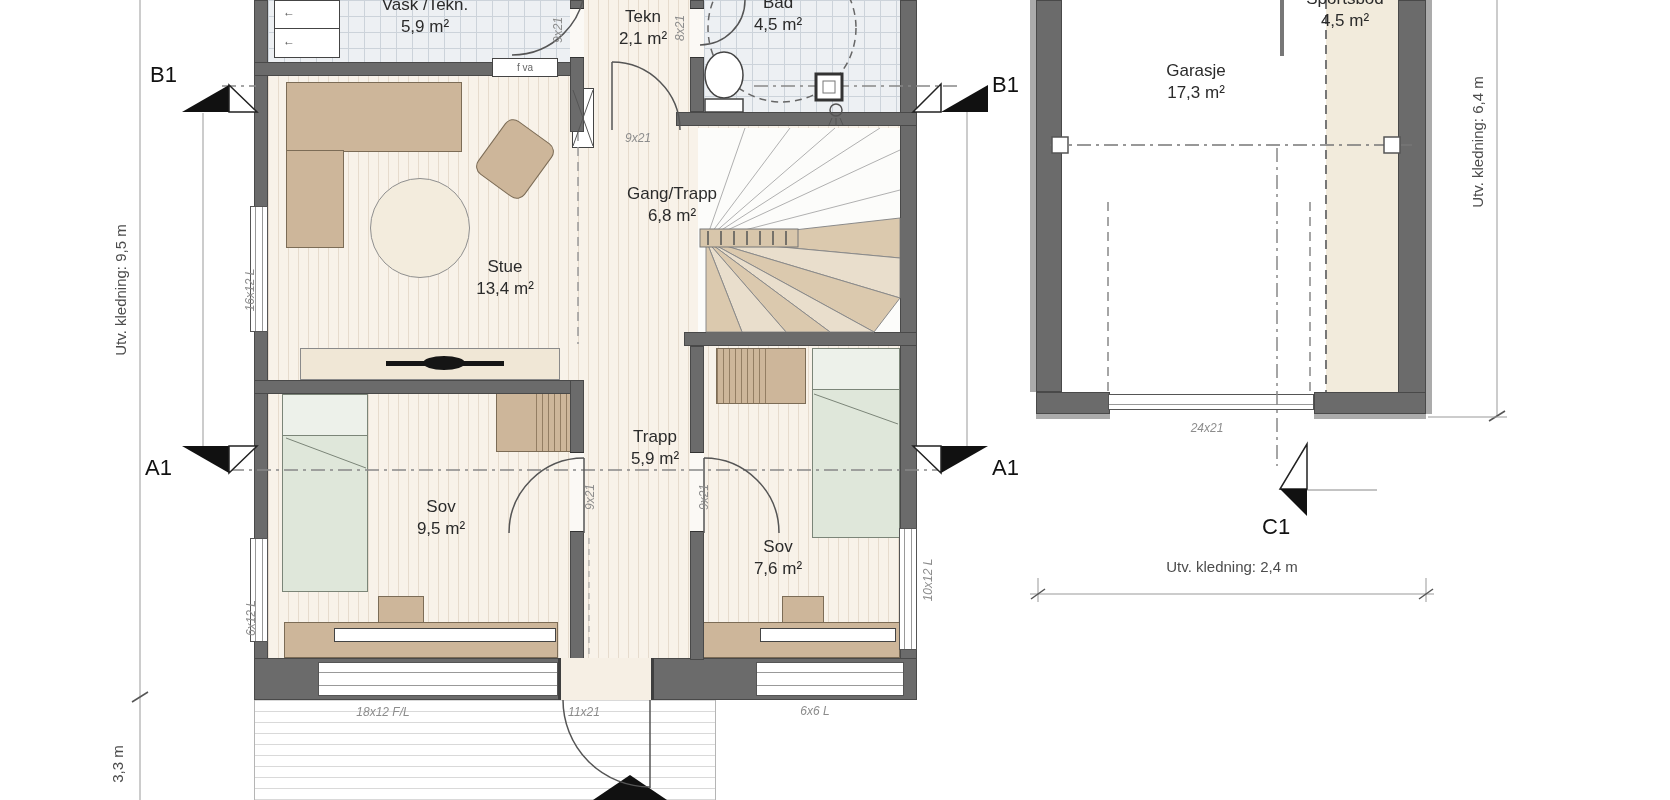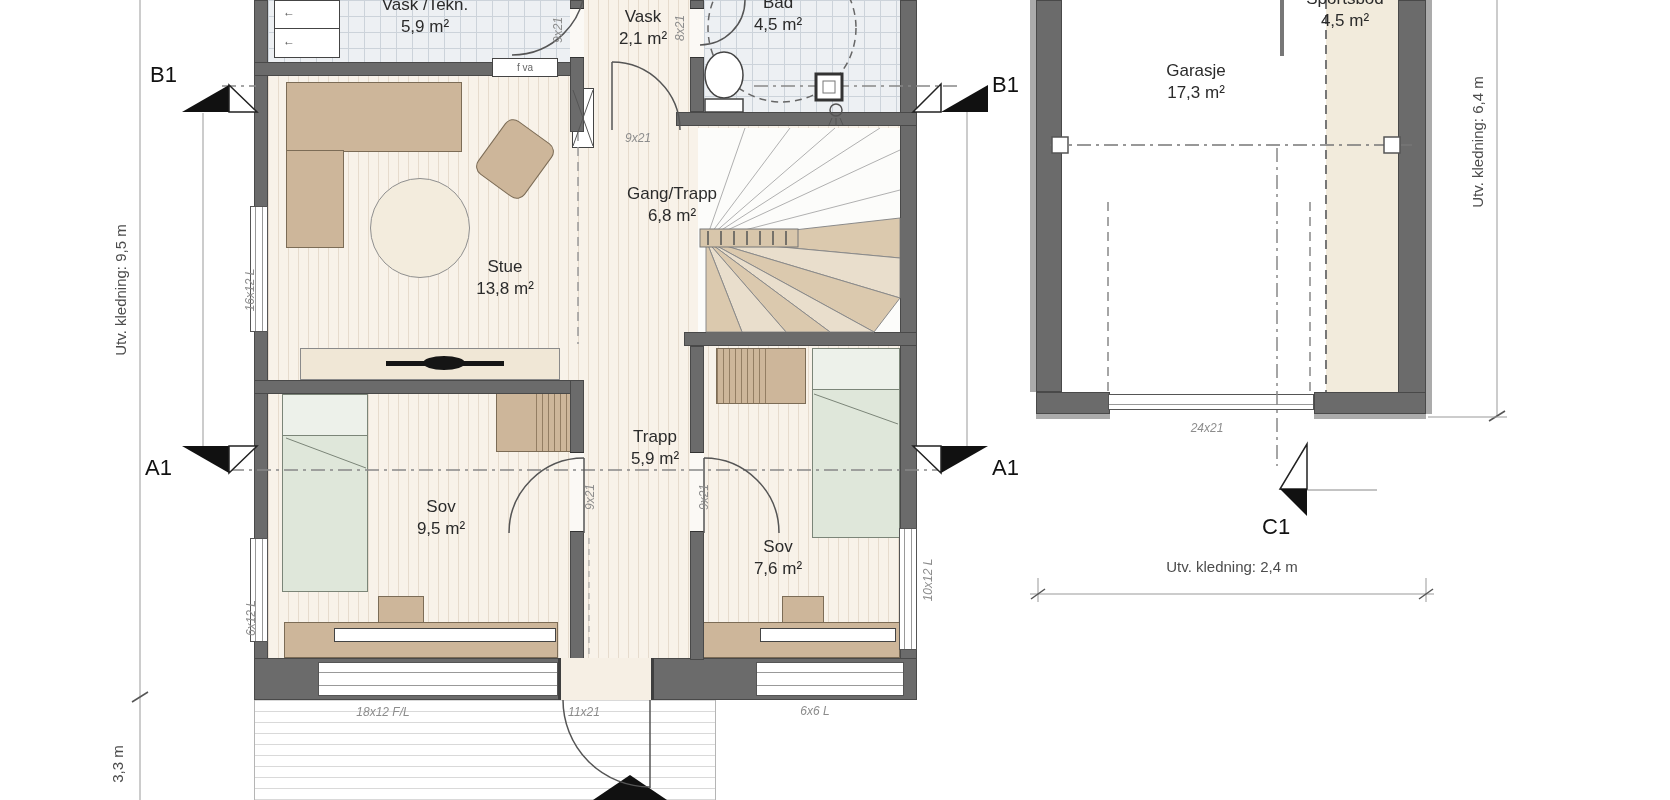--- a/index.html
+++ b/index.html
@@ -215,30 +215,30 @@
     <line x1="760" y1="231" x2="760" y2="245" stroke="#555" stroke-width="1.5"></line>
     <line x1="773" y1="231" x2="773" y2="245" stroke="#555" stroke-width="1.5"></line>
     <line x1="786" y1="231" x2="786" y2="245" stroke="#555" stroke-width="1.5"></line>
   </svg>
 
   <div class="room-label" style="left:425px;top:-6px">
     <span>Vask /Tekn.</span>
     <span>5,9 m²</span>
   </div>
   <div class="room-label" style="left:643px;top:6px">
-    <span>Vask</span>
+    <span>Tekn</span>
     <span>2,1 m²</span>
   </div>
   <div class="room-label" style="left:778px;top:-8px">
     <span>Bad</span>
     <span>4,5 m²</span>
   </div>
   <div class="room-label" style="left:505px;top:256px">
     <span>Stue</span>
-    <span>13,8 m²</span>
+    <span>13,4 m²</span>
   </div>
   <div class="room-label" style="left:672px;top:183px">
     <span>Gang/Trapp</span>
     <span>6,8 m²</span>
   </div>
   <div class="room-label" style="left:655px;top:426px">
     <span>Trapp</span>
     <span>5,9 m²</span>
   </div>
   <div class="room-label" style="left:441px;top:496px">

